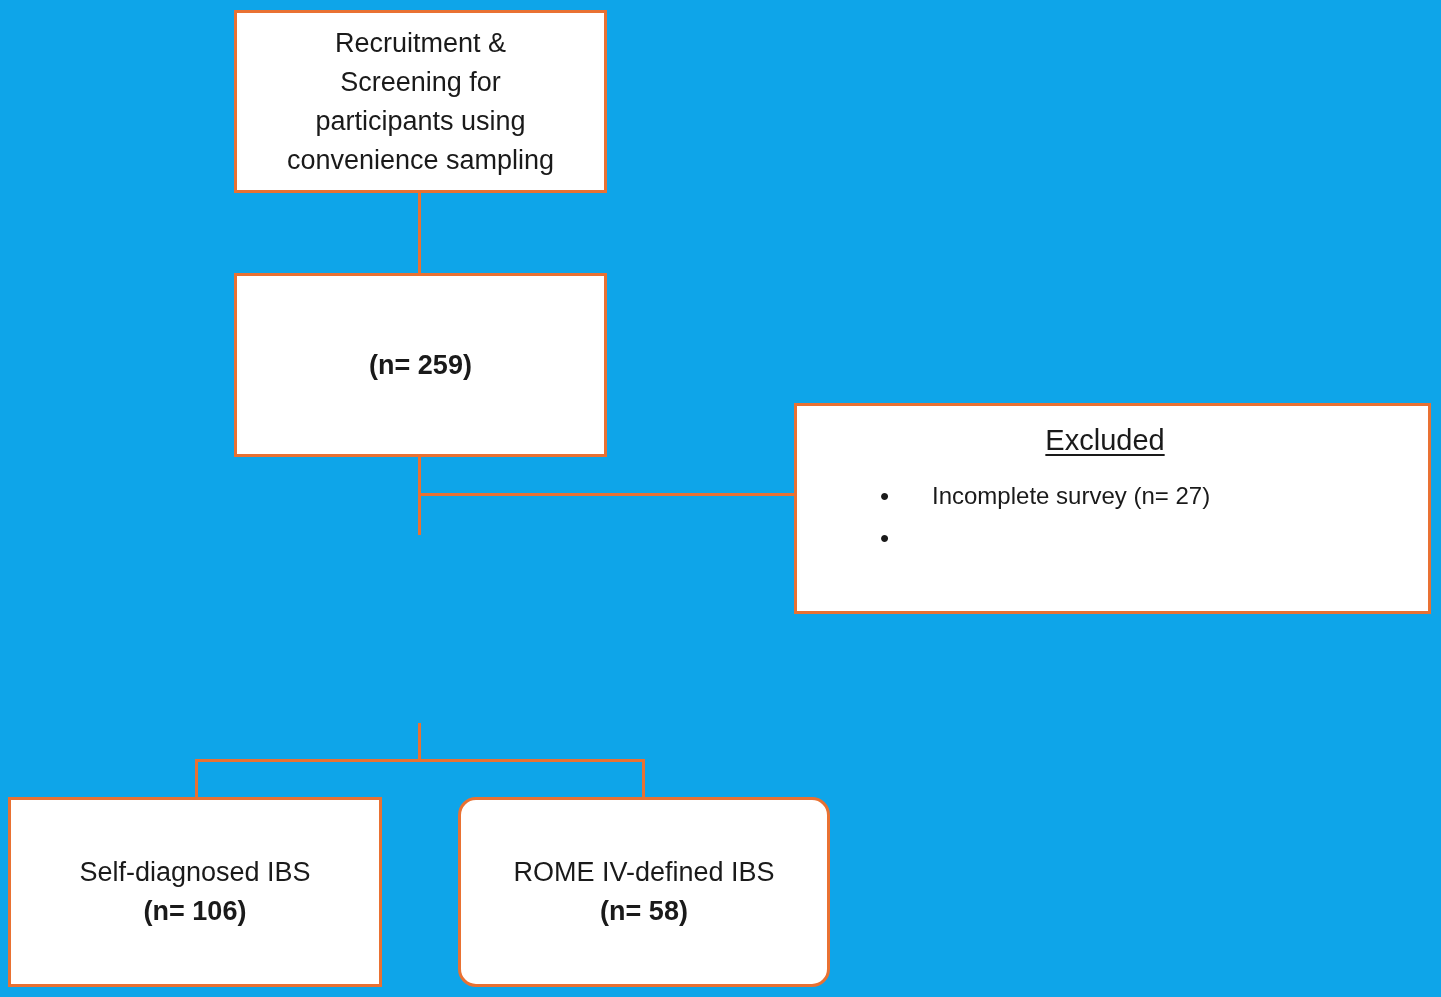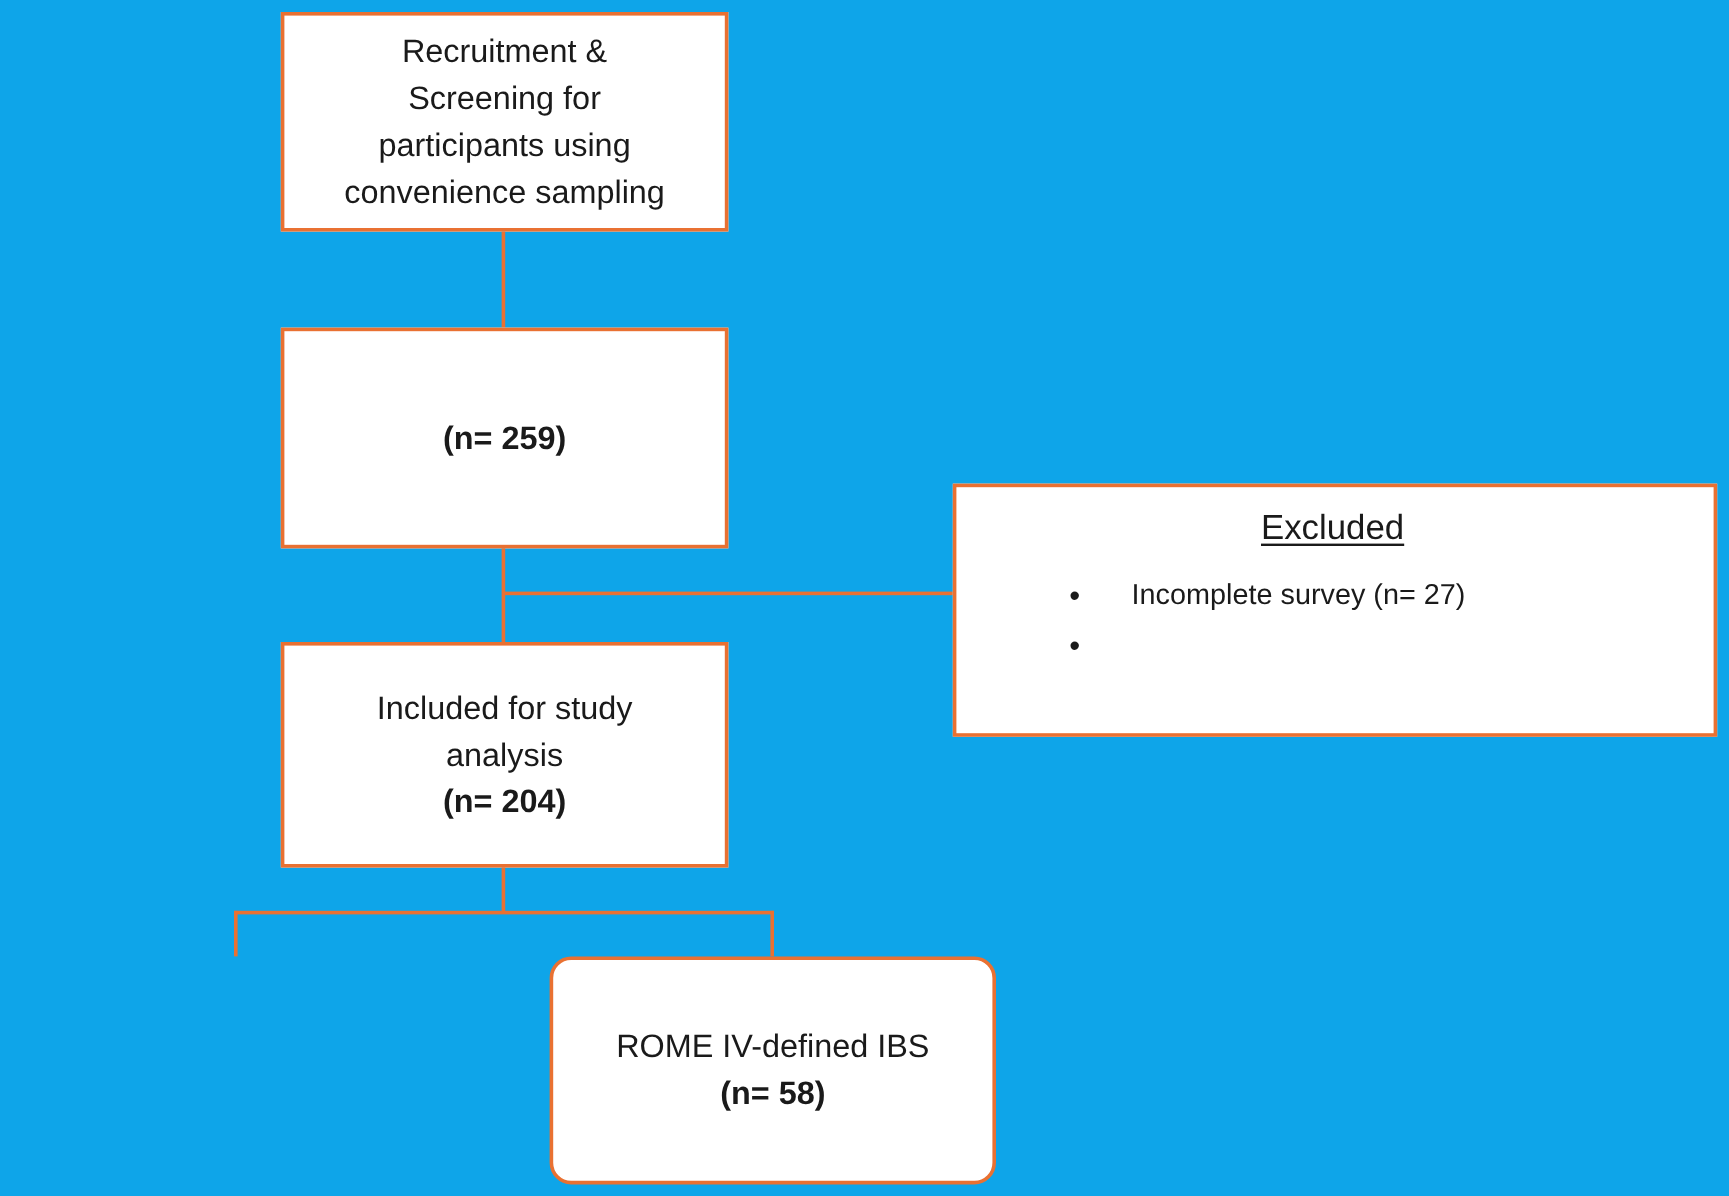--- a/index.html
+++ b/index.html
@@ -46,21 +46,21 @@
   #box-recruitment{left:234px;top:10px;width:373px;height:183px;}
   #box-agreed{left:234px;top:273px;width:373px;height:184px;}
   #box-included{left:234px;top:535px;width:373px;height:188px;}
   #box-self{left:8px;top:797px;width:374px;height:190px;}
   #box-rome{left:458px;top:797px;width:372px;height:190px;border-radius:18px;}
   #box-excluded{
     left:794px;top:403px;width:637px;height:211px;
     justify-content:flex-start;
     align-items:stretch;
     text-align:left;
-    padding:14px 20px 14px 16px;
+    padding:14px 20px 14px 5px;
   }
   .excluded-title{
     font-size:29px;
     line-height:40px;
     text-align:center;
     text-decoration:underline;
     text-underline-offset:4px;
     margin-bottom:12px;
     color:var(--text);
   }
@@ -122,30 +122,29 @@
     <div class="excluded-title">Excluded</div>
     <div class="bullet-row">
       <span class="bullet-marker">•</span>
       <span class="bullet-text">Incomplete survey (n= 27)</span>
     </div>
     <div class="bullet-row">
       <span class="bullet-marker">•</span>
     </div>
   </div>
 
-  <div class="box" id="box-included">
-    <div class="box-text">Included for study
-analysis</div>
-    <div class="n-label">(n= 204)</div>
-  </div>
 
   <div class="line" id="conn-bottom-v"></div>
   <div class="line" id="conn-split-h"></div>
   <div class="line" id="conn-left-v"></div>
   <div class="line" id="conn-right-v"></div>
 
+  <div class="box" id="box-self">
+    <div class="box-text">Self-diagnosed IBS</div>
+    <div class="n-label">(n= 106)</div>
+  </div>
 
   <div class="box" id="box-rome">
     <div class="box-text">ROME IV-defined IBS</div>
     <div class="n-label">(n= 58)</div>
   </div>
 
 </div>
 
 </body></html>

